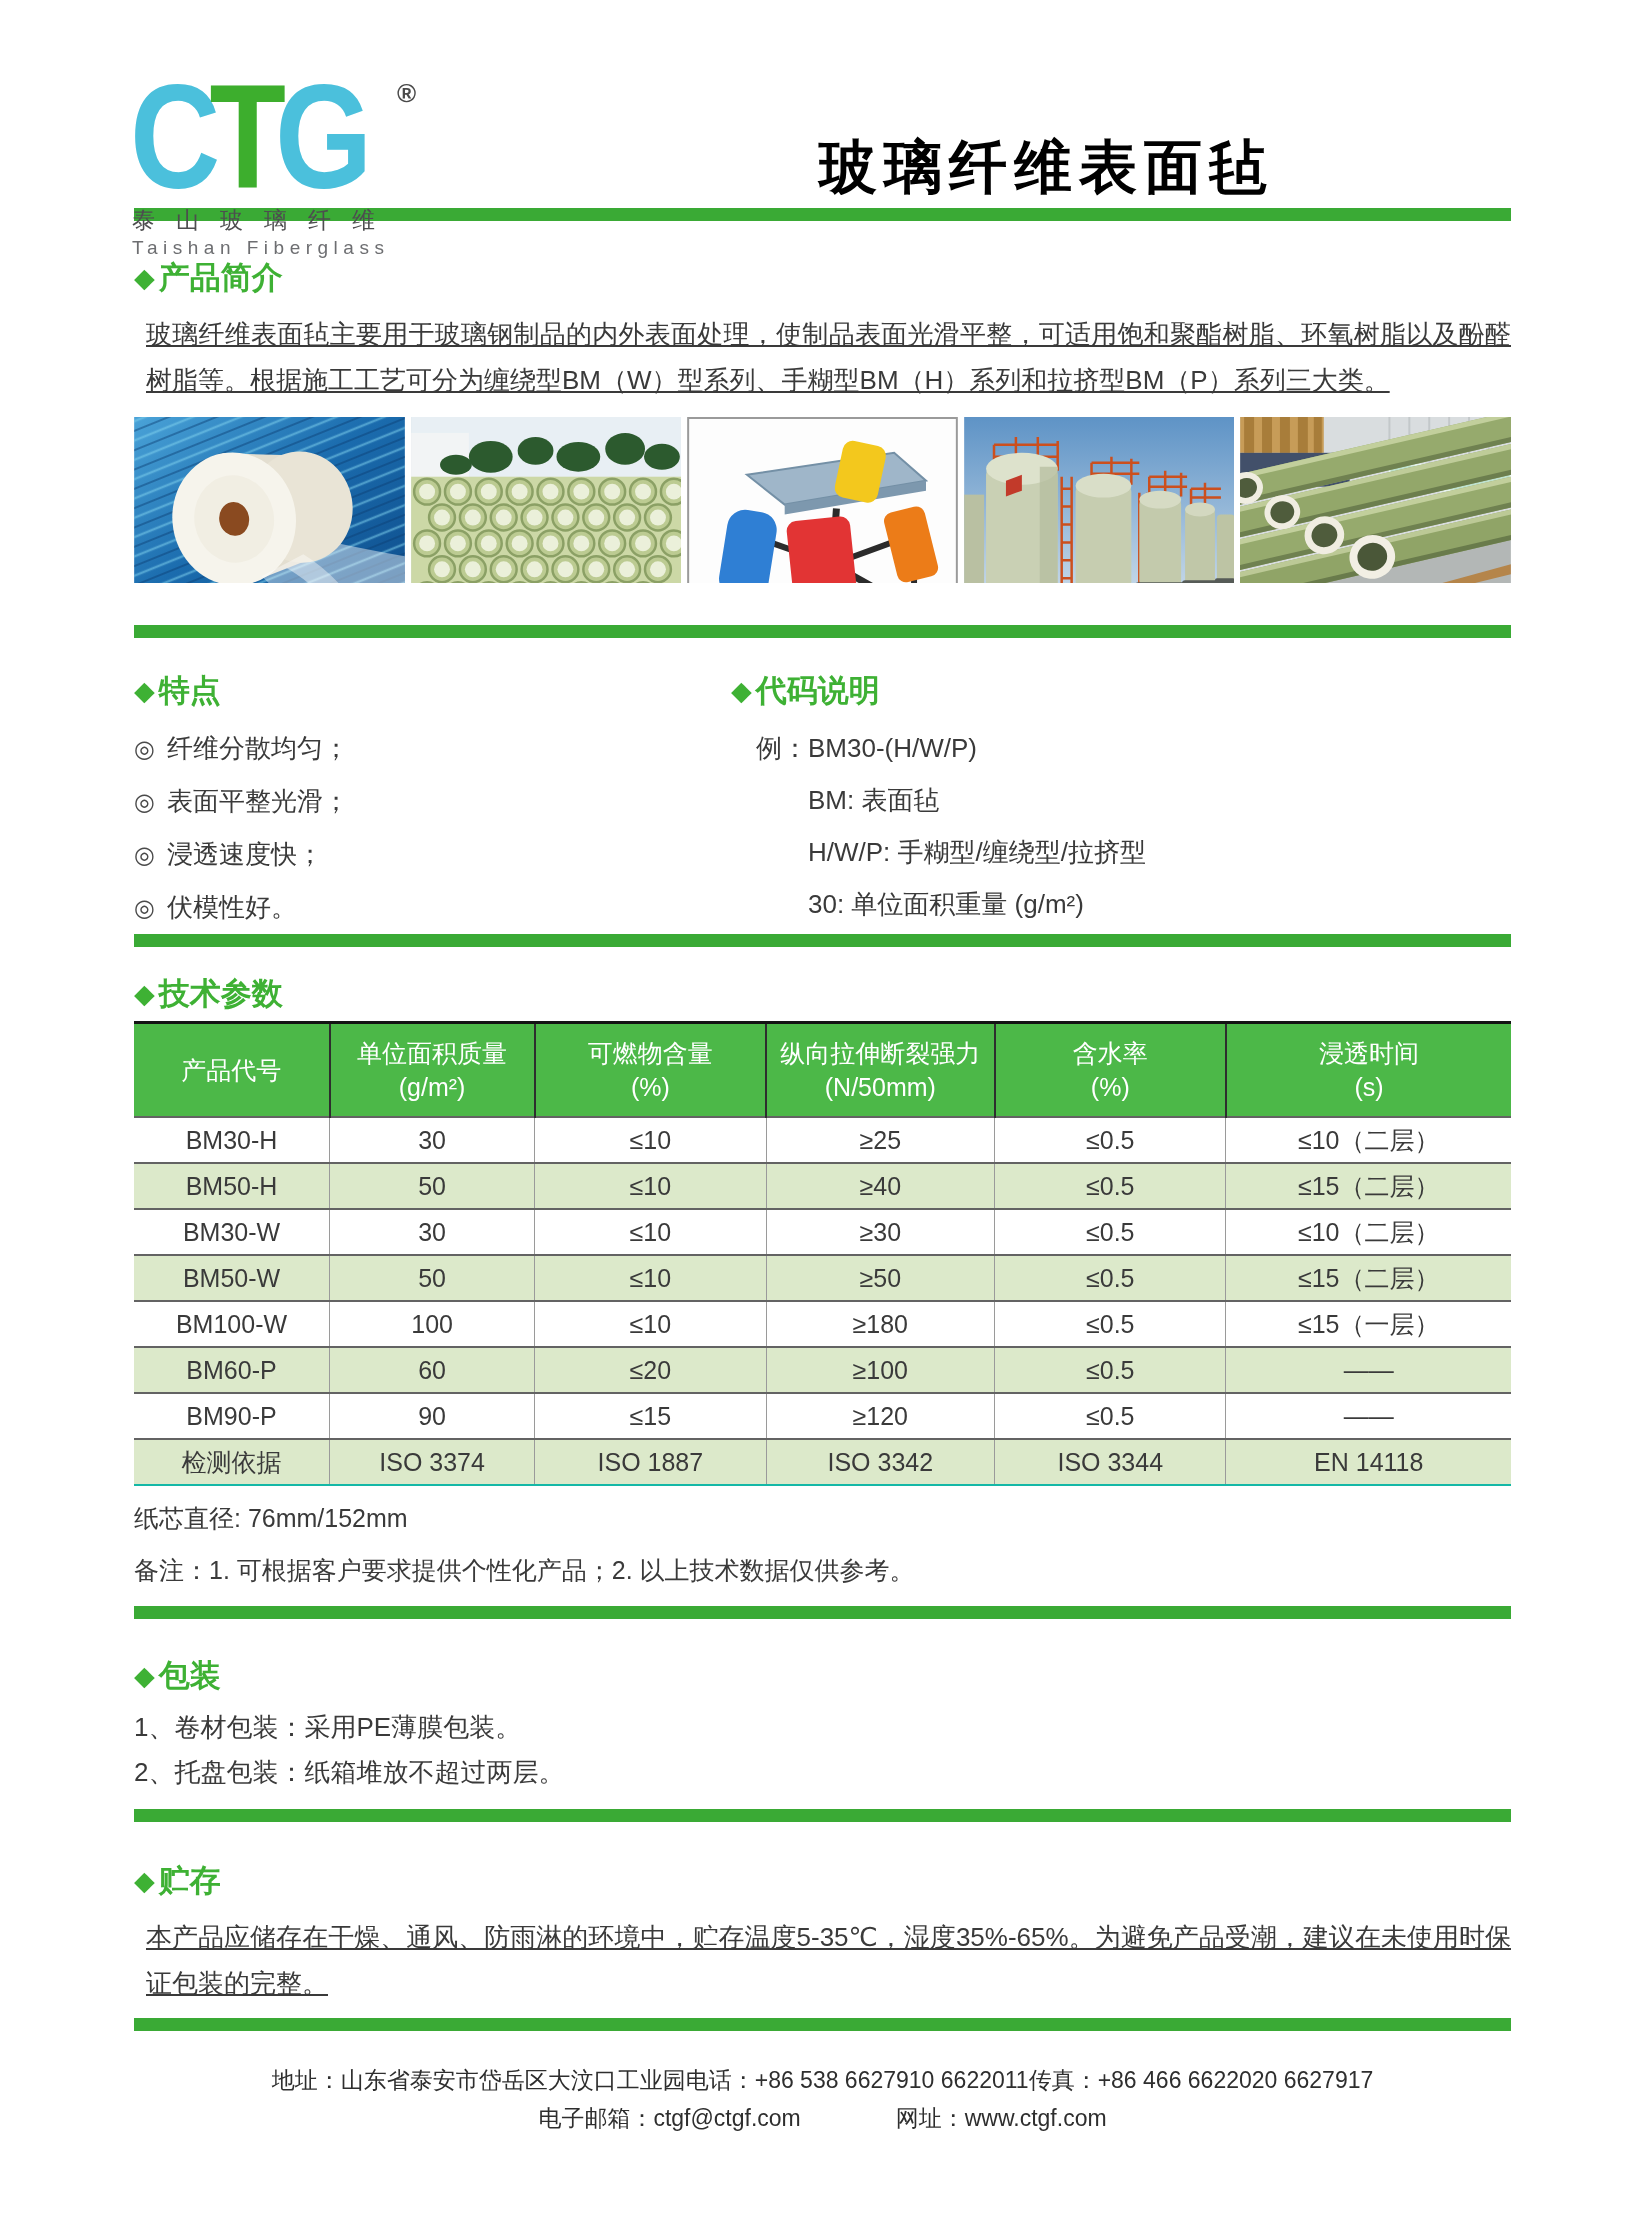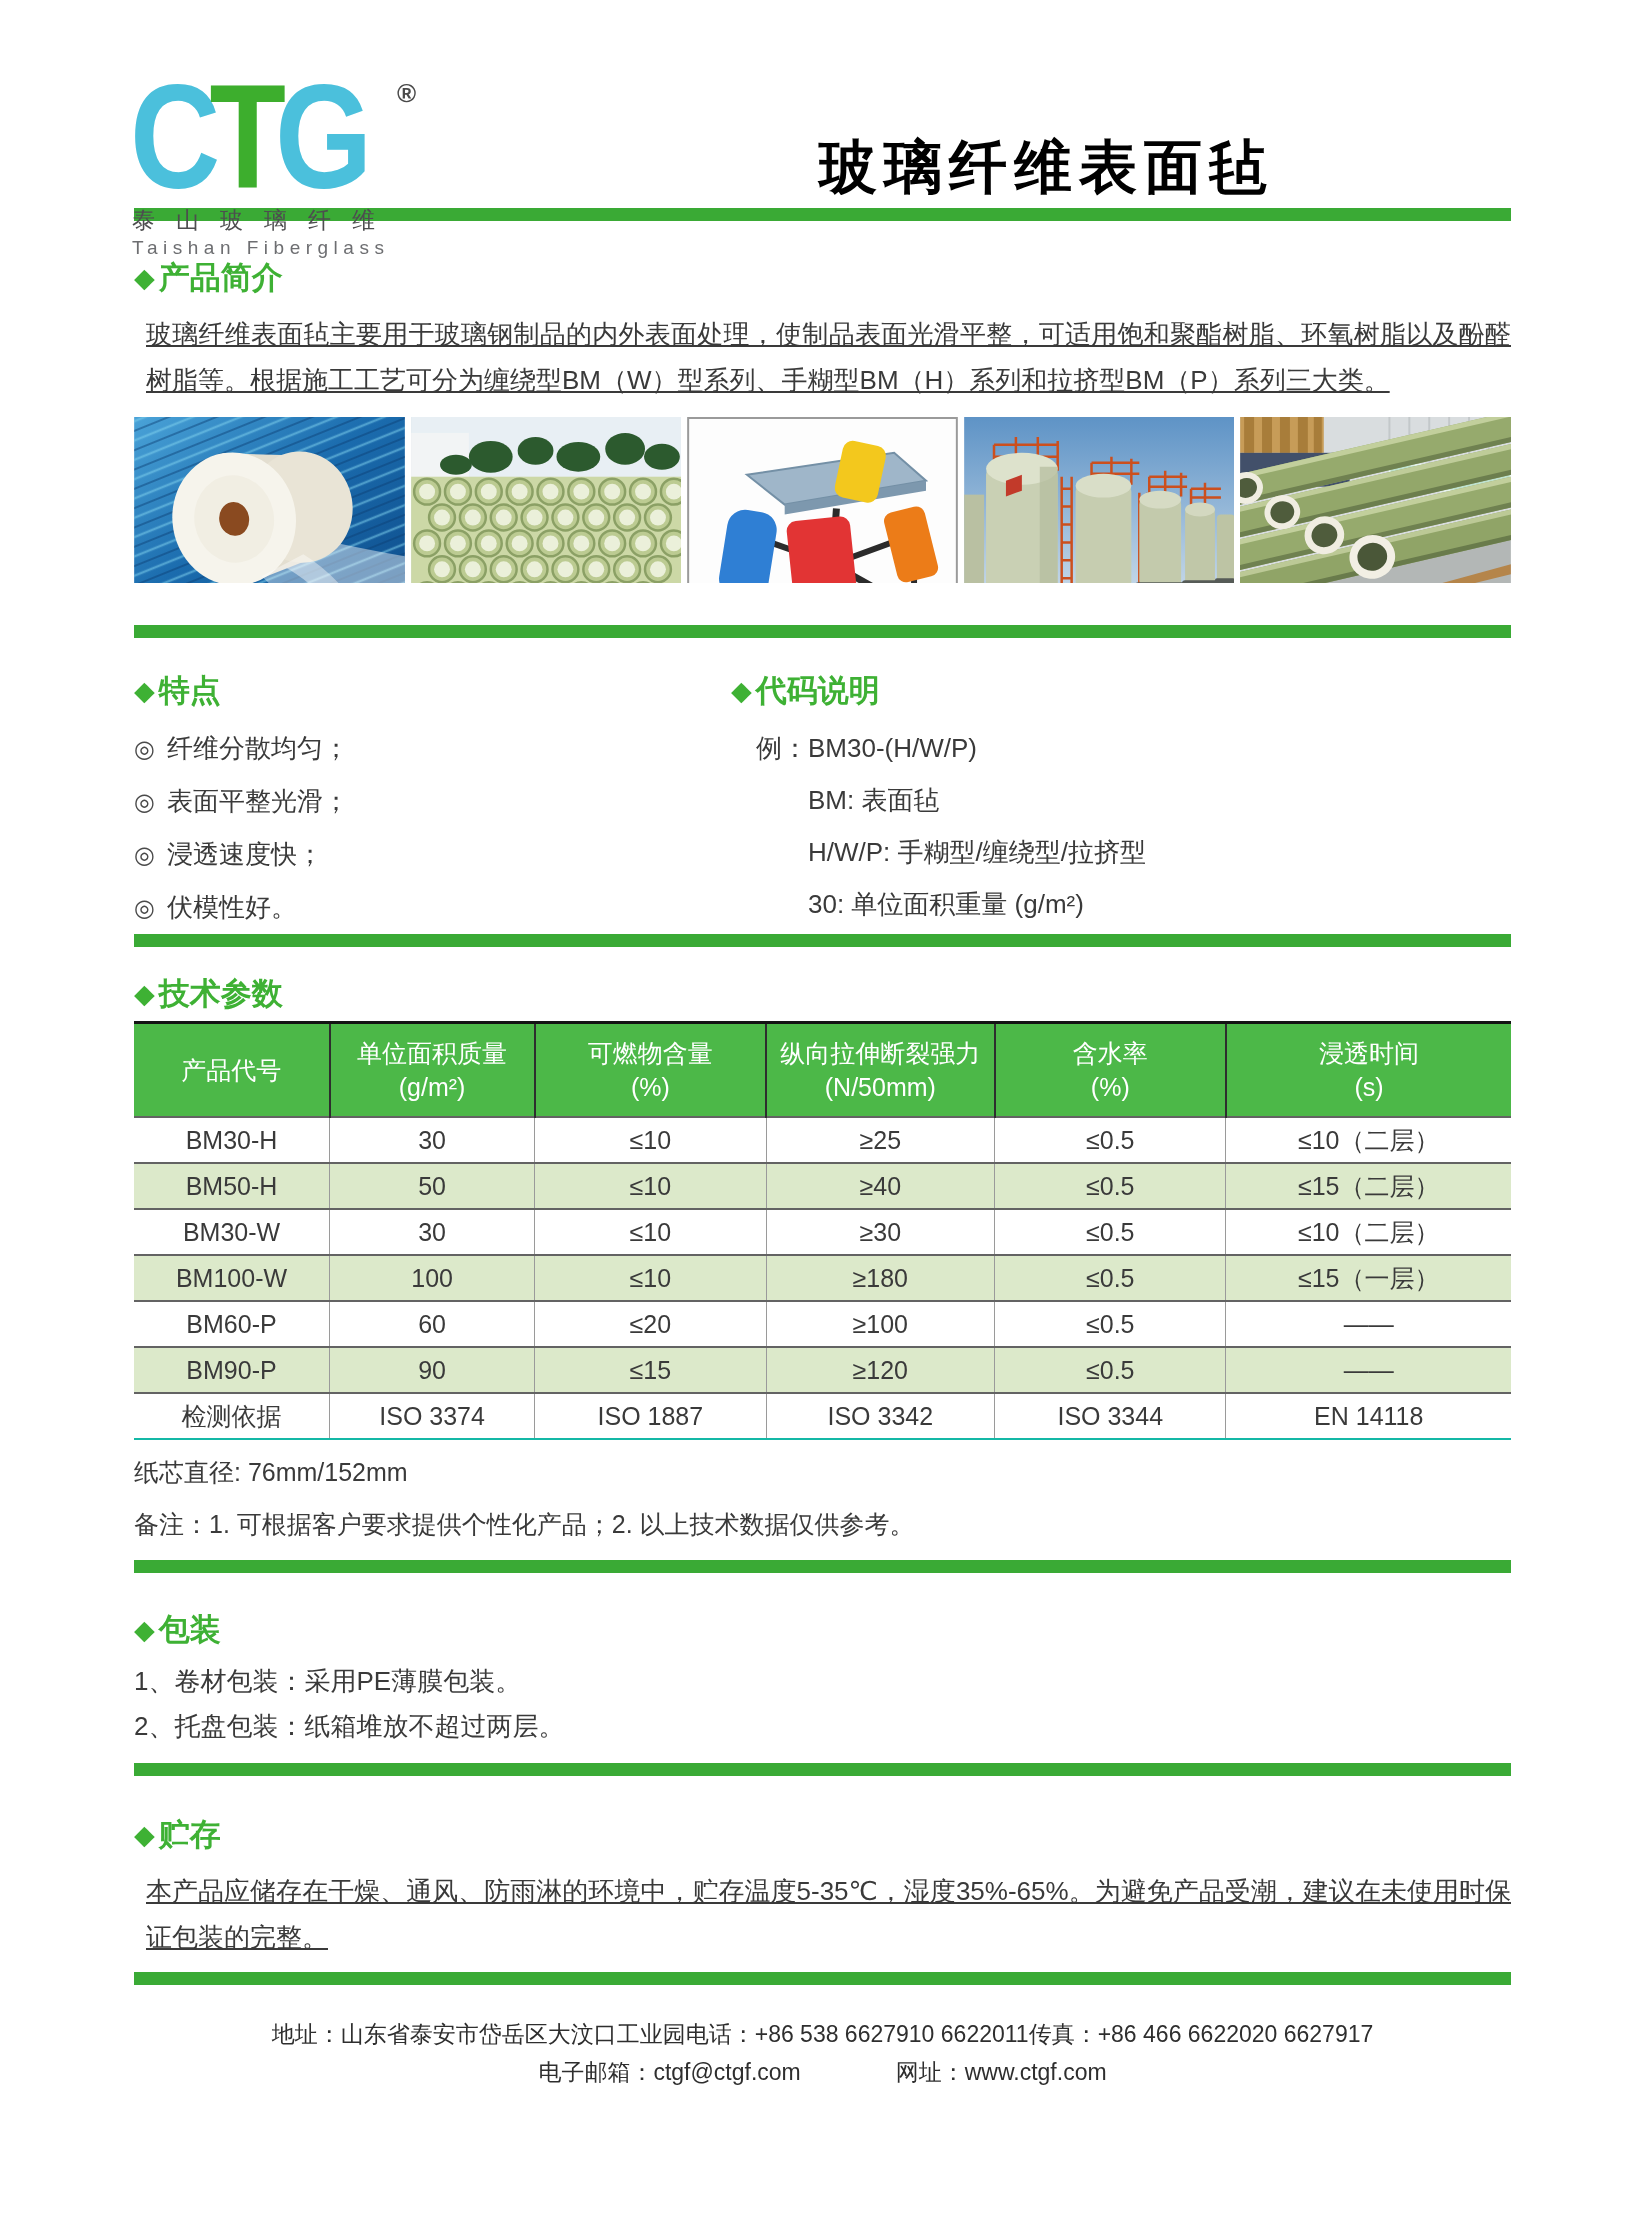--- a/index.html
+++ b/index.html
@@ -416,20 +416,28 @@
           </tr>
           <tr>
             <td>BM30-W</td>
             <td>30</td>
             <td>≤10</td>
             <td>≥30</td>
             <td>≤0.5</td>
             <td>≤10（二层）</td>
           </tr>
           <tr>
+            <td>BM50-W</td>
+            <td>50</td>
+            <td>≤10</td>
+            <td>≥50</td>
+            <td>≤0.5</td>
+            <td>≤15（二层）</td>
+          </tr>
+          <tr>
             <td>BM100-W</td>
             <td>100</td>
             <td>≤10</td>
             <td>≥180</td>
             <td>≤0.5</td>
             <td>≤15（一层）</td>
           </tr>
           <tr>
             <td>BM60-P</td>
             <td>60</td>

